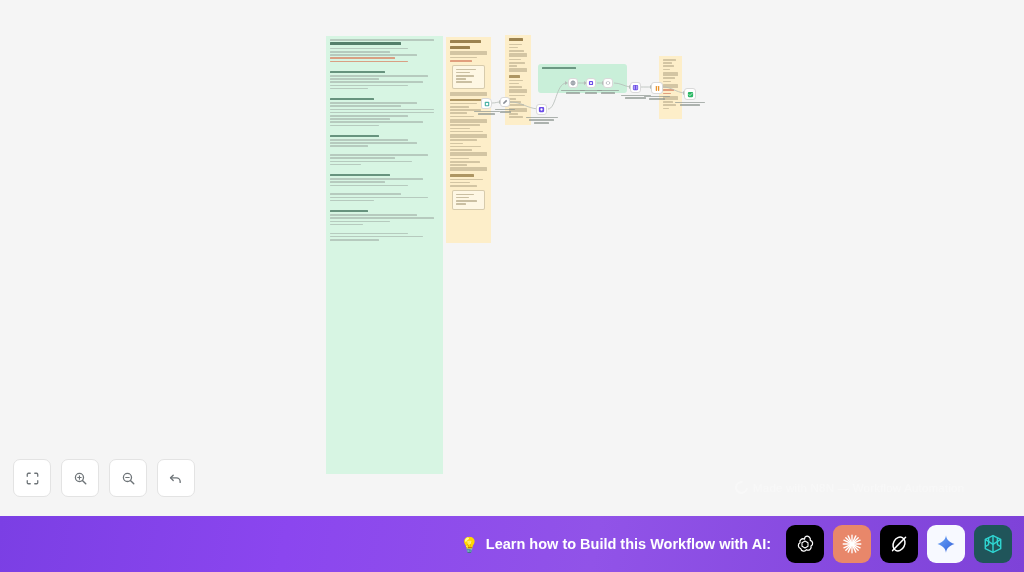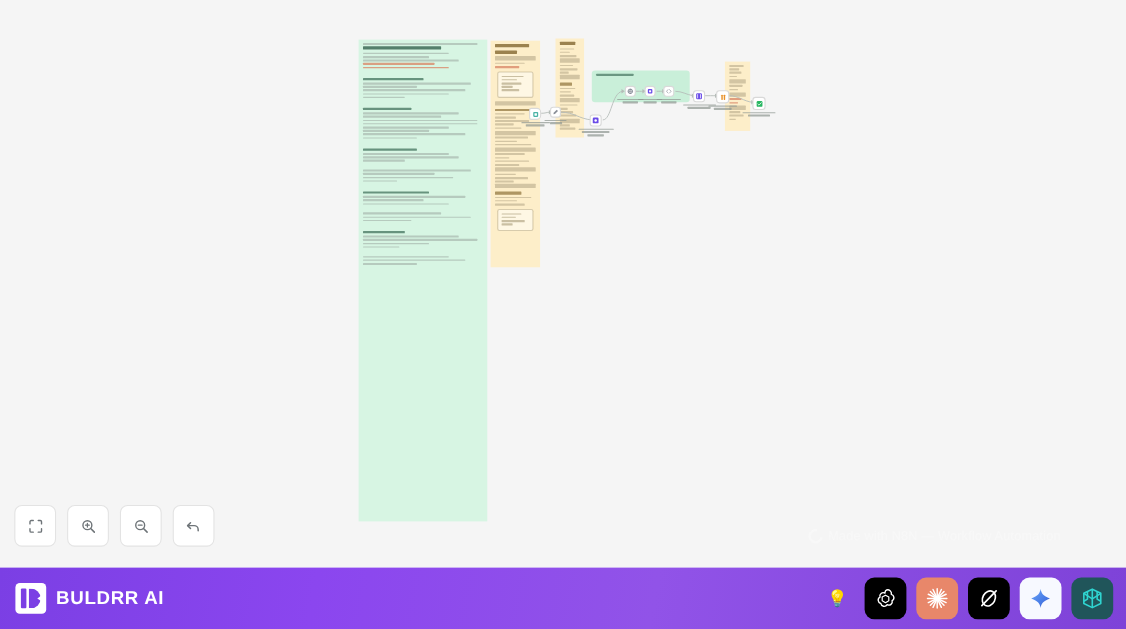--- a/index.html
+++ b/index.html
@@ -495,27 +495,24 @@
           <path d="M6.5 6.5L3.2 9.8l3.3 3.3" fill="none" stroke="#6e7478" stroke-width="1.7" stroke-linecap="round" stroke-linejoin="round"></path>
           <path d="M3.4 9.8h7.2a4.6 4.6 0 014.6 4.6v1.1" fill="none" stroke="#6e7478" stroke-width="1.7" stroke-linecap="round"></path>
         </svg>
       </div>
 
     </div>
   </div>
 
   <div id="footer">
 
-    <div id="brand">
-      <div class="mark"></div>
-      <div class="name">BULDRR AI</div>
-    </div>
 
     <div id="cta">
       <span class="bulb">💡</span>
+      <span class="cta-text">Learn how to Build this Workflow with AI:</span>
 
       <div id="ai-icons">
 
         <div class="ai-icon" style="background:#000000;">
           <svg width="24" height="24" viewBox="0 0 24 24">
             <path fill="none" stroke="#ffffff" stroke-width="1.25" stroke-linejoin="round" d="M12 5.1c1.2-1.1 3-1.1 4.2-.1 1 .8 1.4 2.1 1.1 3.3 1.2.3 2.1 1.3 2.3 2.6.2 1.3-.4 2.6-1.6 3.2.4 1.2 0 2.5-1 3.3-1 .8-2.4.9-3.5.3-.7 1.1-2 1.7-3.3 1.4-1.3-.2-2.3-1.2-2.5-2.5-1.2-.3-2.1-1.3-2.3-2.6-.2-1.3.4-2.6 1.6-3.2-.4-1.2 0-2.5 1-3.3 1-.8 2.4-.9 3.5-.3.1-.7.3-1.3.5-2.1z"></path>
             <path fill="none" stroke="#ffffff" stroke-width="1.1" stroke-linecap="round" stroke-linejoin="round" d="M12 9.1l3 1.7v3.4l-3 1.7-3-1.7v-3.4z"></path>
           </svg>
         </div>
 

